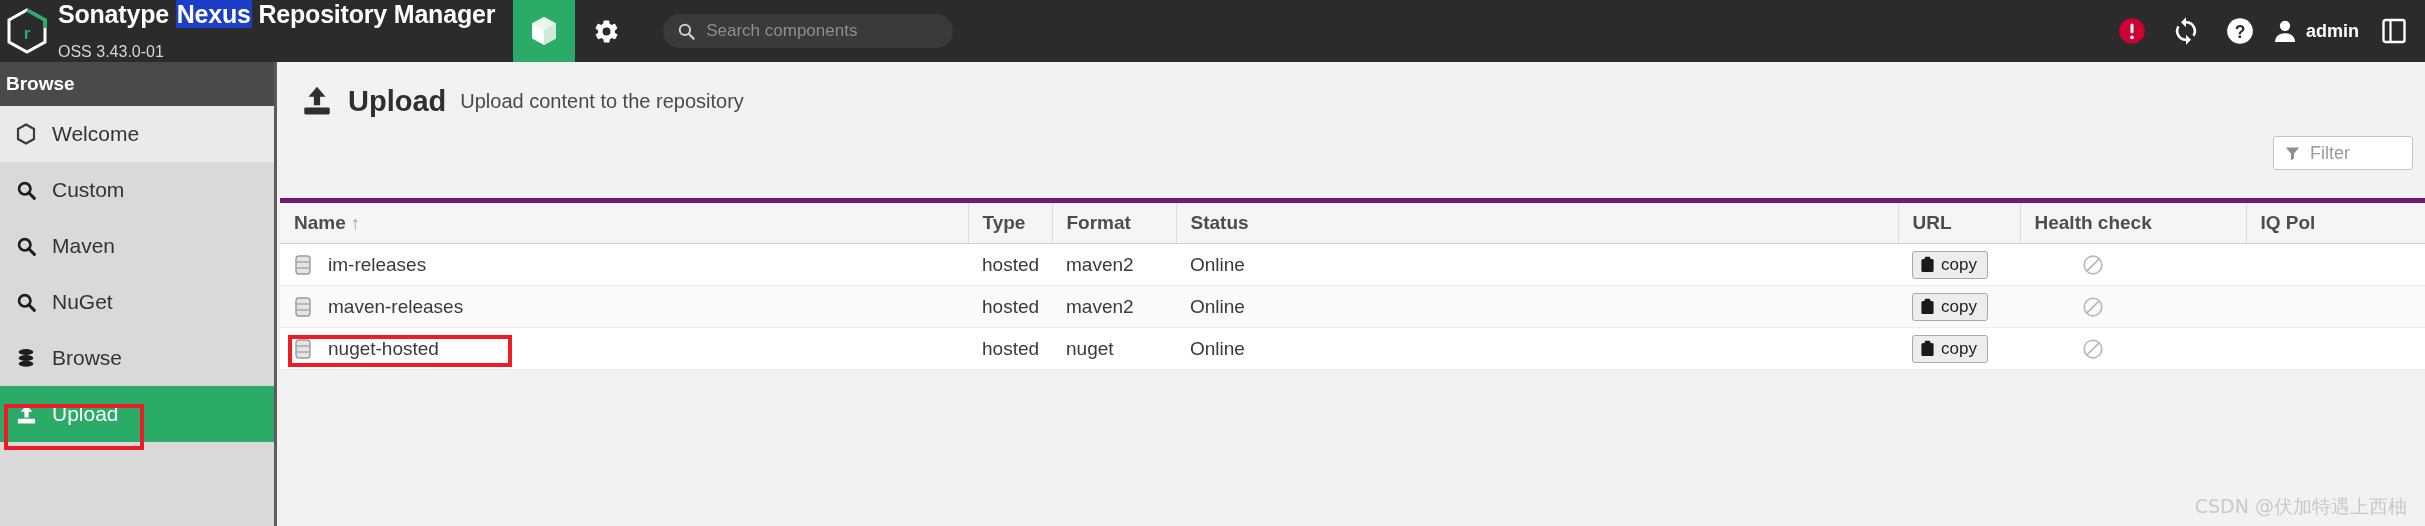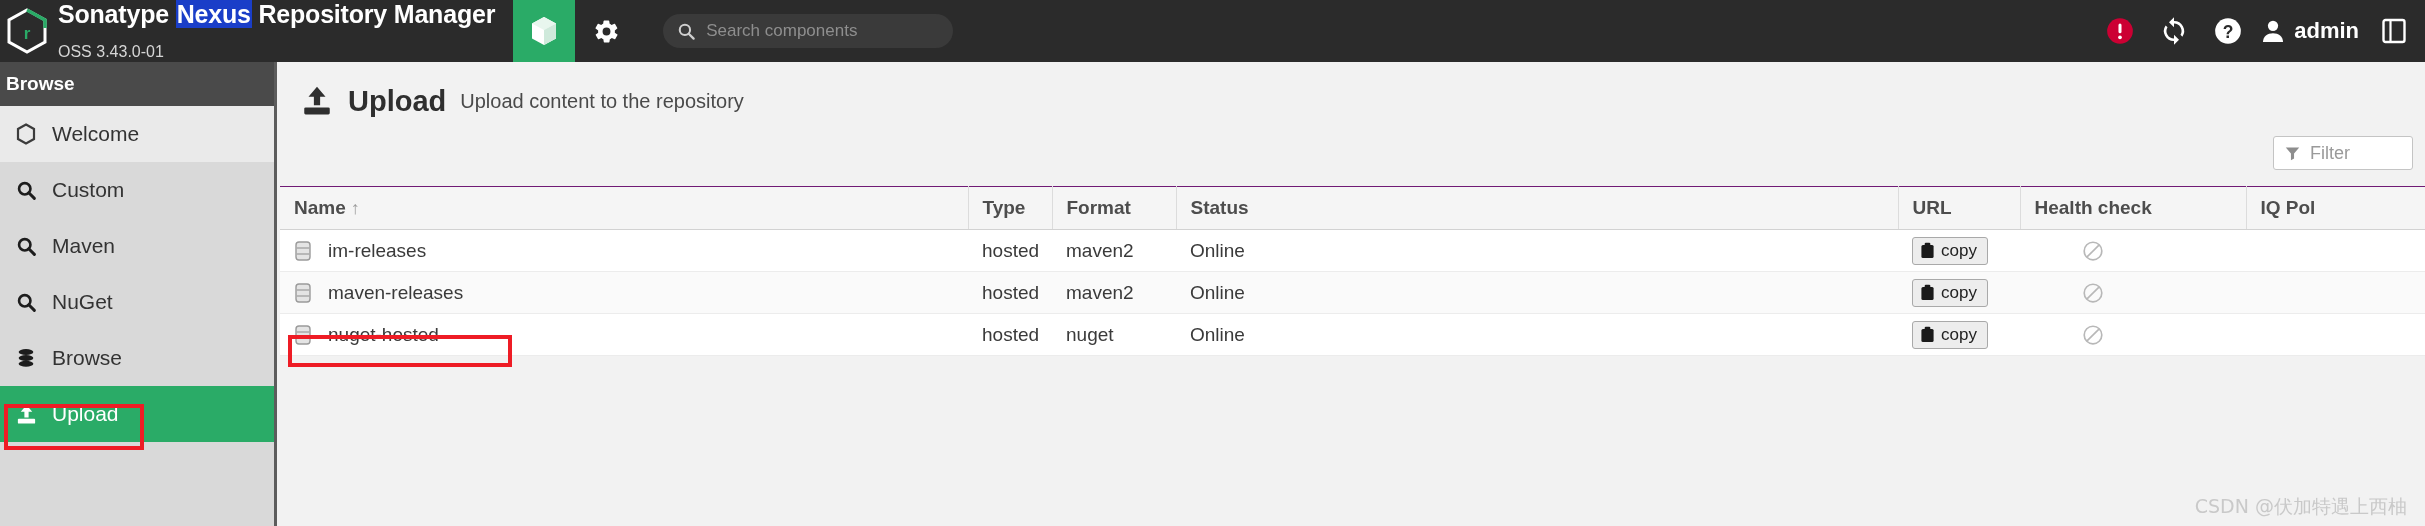--- a/index.html
+++ b/index.html
@@ -65,21 +65,21 @@
   .header-right { display: flex; align-items: center; padding-right: 4px; }
   .hdr-icon {
     width: 54px; height: 62px; display: flex;
     align-items: center; justify-content: center; cursor: pointer;
   }
   .user-block {
     display: flex; align-items: center; cursor: pointer;
     padding: 0 8px 0 4px;
   }
   .user-name {
-    color: #ffffff; font-size: 22px; font-weight: bold; margin-left: 7px;
+    color: #ffffff; font-size: 18px; font-weight: bold; margin-left: 7px;
   }
 
   
   .sidebar {
     position: absolute; top: 62px; left: 0;
     width: 277px; height: 516px;
     background: #d9d9d9;
     border-right: 3px solid #5c5c5c;
   }
   .sidebar-header {
@@ -138,22 +138,22 @@
   }
   .filter-box input {
     border: none; outline: none; background: transparent;
     font-size: 18px; color: #555; margin-left: 9px; width: 92px;
     font-family: "Liberation Sans", sans-serif;
   }
   .filter-box input::placeholder { color: #9a9a9a; }
 
   
   .tbl {
-    margin-top: 16px; width: 2145px;
-    border-top: 1px solid #701a75;
+    margin-top: 28px; width: 2145px;
+    border-top: 5px solid #701a75;
     border-collapse: collapse; table-layout: fixed;
   }
   .tbl th {
     background: #f5f5f5; height: 43px;
     font-size: 19px; font-weight: bold; color: #4d4d4d;
     text-align: left; padding-left: 14px;
     border-bottom: 1px solid #d2d2d2;
     border-right: 1px solid #dcdcdc;
     white-space: nowrap; overflow: hidden;
   }

